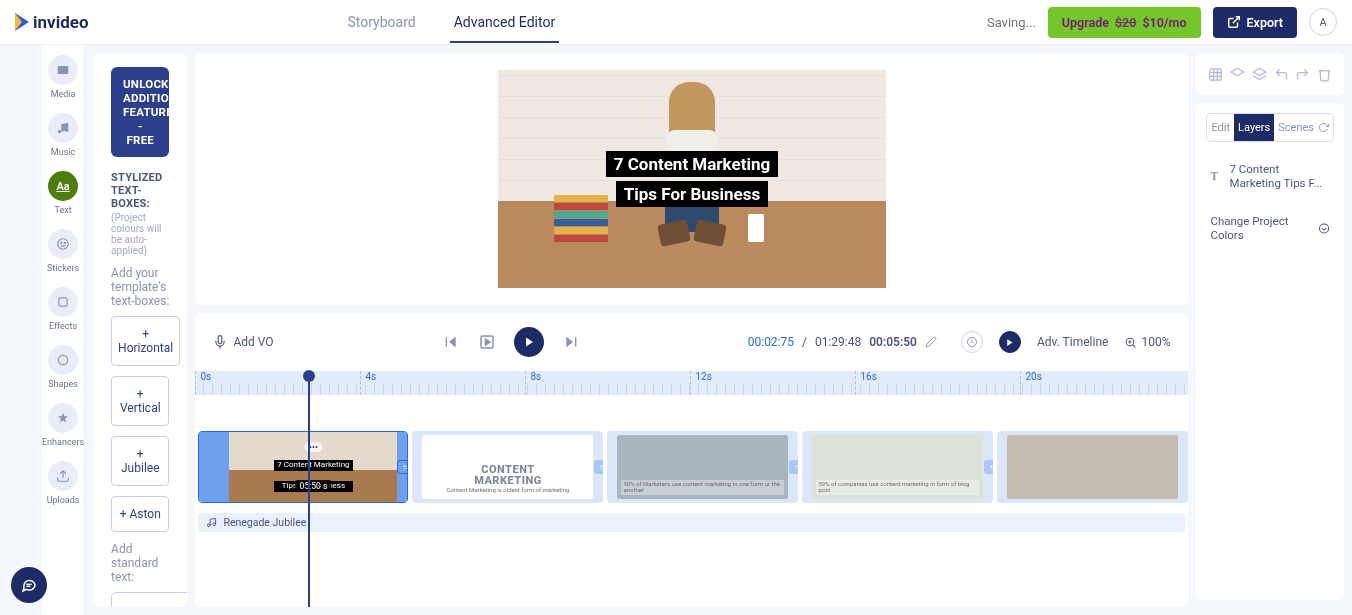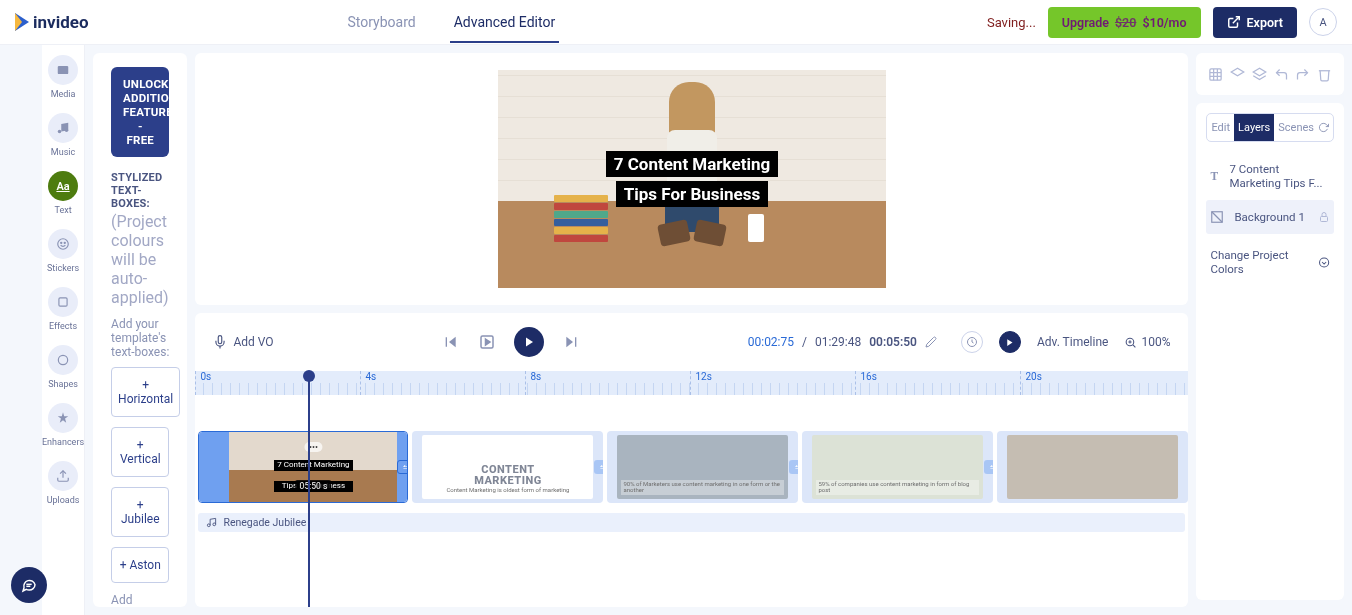--- a/index.html
+++ b/index.html
@@ -6,40 +6,40 @@
     body { width: 1352px; height: 615px; background: #f4f7fc; overflow: hidden; color: #1c2033; }
     
     .header { height: 45px; background: #fff; display: flex; align-items: center; padding: 0 15px; border-bottom: 1px solid #eef0f6; }
     .logo { display: flex; align-items: center; gap: 4px; font-weight: 700; color: #1b2b5e; font-size: 17px; }
     .logo-tri { width: 0; height: 0; border-top: 9px solid transparent; border-bottom: 9px solid transparent; border-left: 14px solid #2c5fcc; position: relative; }
     .logo-tri::after { content: ""; position: absolute; left: -14px; top: -9px; width: 0; height: 0; border-top: 9px solid transparent; border-bottom: 9px solid transparent; border-left: 7px solid #f6b83f; }
     .tabs-top { display: flex; gap: 30px; margin-left: 255px; }
     .tab-top { font-size: 14px; color: #8a93b4; padding: 12px 4px 11px 4px; border-bottom: 2px solid transparent; cursor: pointer; }
     .tab-top.active { color: #1d2c66; border-bottom-color: #2c3f8a; }
     .header-right { margin-left: auto; display: flex; align-items: center; gap: 12px; }
-    .saving { color: #7f1d1d; font-size: 13px; }
+    .saving { color: #737373; font-size: 13px; }
     .btn { border: none; border-radius: 4px; padding: 8px 14px; font-size: 12.5px; font-weight: 600; cursor: pointer; display: inline-flex; align-items: center; gap: 6px; }
     .btn-green { background: #75c62a; color: #701a75; }
     .btn-dark { background: #1d2c66; color: #fff; }
     .avatar-circle { width: 28px; height: 28px; border-radius: 50%; border: 1px solid #ccd3ea; display: flex; align-items: center; justify-content: center; font-size: 11px; color: #4a5580; }
     .strike { text-decoration: line-through; opacity: 0.85; }
     
     .main { display: flex; height: calc(100% - 45px); }
     
     .iconbar { width: 58px; background: #fff; padding-top: 10px; display: flex; flex-direction: column; align-items: center; gap: 14px; border-right: 1px solid #eef0f6; margin-left: 42px; }
     .iconbar-item { display: flex; flex-direction: column; align-items: center; gap: 4px; cursor: pointer; }
     .iconbar-circle { width: 30px; height: 30px; border-radius: 50%; background: #e9edf9; display: flex; align-items: center; justify-content: center; color: #8a93b4; }
     .iconbar-circle.active { background: #4d7c0f; color: #fff; text-decoration: underline; }
     .iconbar-label { font-size: 9px; color: #697297; }
     .chat-bubble { width: 36px; height: 36px; border-radius: 50%; background: #1d2c66; color: #fff; display: flex; align-items: center; justify-content: center; position: fixed; left: 11px; bottom: 12px; cursor: pointer; }
     
     .sidepanel { width: 288px; background: #fff; border-radius: 6px; margin: 8px; padding: 14px 18px; overflow-y: auto; }
     .unlock-chip { background: #2c3f8a; color: #fff; border-radius: 6px; padding: 10px 12px; font-size: 11.5px; font-weight: 700; text-align: center; margin-bottom: 14px; cursor: pointer; letter-spacing: 0.2px; }
     .sp-title { font-size: 11px; font-weight: 700; color: #4a5580; letter-spacing: 0.2px; }
-    .sp-sub { font-size: 16px; color: #a2a8c5; margin-top: 2px; margin-bottom: 8px; }
+    .sp-sub { font-size: 10px; color: #a2a8c5; margin-top: 2px; margin-bottom: 8px; }
     .sp-label { font-size: 12px; color: #8a93b4; margin: 10px 0 8px 0; }
     .btn-grid { display: flex; flex-wrap: wrap; gap: 10px; }
     .outline-btn { border: 1px solid #c5cee8; border-radius: 4px; background: #fff; color: #2c3f8a; font-size: 12px; padding: 10px 6px; width: 118px; text-align: center; cursor: pointer; }
     .text-tpl { border: 1px solid #c5cee8; border-radius: 5px; padding: 12px 14px; margin-bottom: 10px; cursor: pointer; white-space: nowrap; overflow: hidden; text-overflow: ellipsis; display:inline-block; }
     .h1-tpl { font-size: 22px; color: #2c3f8a; }
     .h2-tpl { font-size: 15px; color: #2c3f8a; }
     .b1-tpl { font-size: 13px; color: #2c3f8a; }
     
     .center { flex: 1; display: flex; flex-direction: column; gap: 8px; padding: 8px 8px 8px 0; }
     .preview-wrap { background: #fff; border-radius: 6px; flex: 0 0 252px; display: flex; align-items: center; justify-content: center; }
@@ -464,35 +464,20 @@
               <polyline points="23 4 23 10 17 10"></polyline>
               <path d="M20.5 15a9 9 0 1 1-2.1-9.4L23 10"></path>
             </svg>
         </div>
       </div>
       <div style="margin-top:10px;">
         <div class="layer-row">
           <span class="layer-icon" style="font-weight:700;font-family:serif;">T</span>
           <span>7 Content Marketing Tips F...</span>
         </div>
-        <div class="layer-row bg">
-          <span class="layer-icon">
-              <svg width="14" height="14" viewBox="0 0 24 24" fill="none" stroke="currentColor" stroke-width="2">
-                <rect x="3" y="3" width="18" height="18"></rect>
-                <line x1="3" y1="3" x2="21" y2="21"></line>
-              </svg>
-            </span>
-          <span>Background 1</span>
-          <span class="layer-lock">
-              <svg width="12" height="12" viewBox="0 0 24 24" fill="none" stroke="currentColor" stroke-width="2">
-                <rect x="5" y="11" width="14" height="10" rx="2"></rect>
-                <path d="M8 11V7a4 4 0 0 1 8 0v4"></path>
-              </svg>
-            </span>
-        </div>
         <div class="cpc">
           <span>Change Project Colors</span>
           <svg width="13" height="13" viewBox="0 0 24 24" fill="none" stroke="currentColor" stroke-width="2">
               <circle cx="12" cy="12" r="9"></circle>
               <polyline points="8 11 12 15 16 11"></polyline>
             </svg>
         </div>
       </div>
     </div>
   </div>

